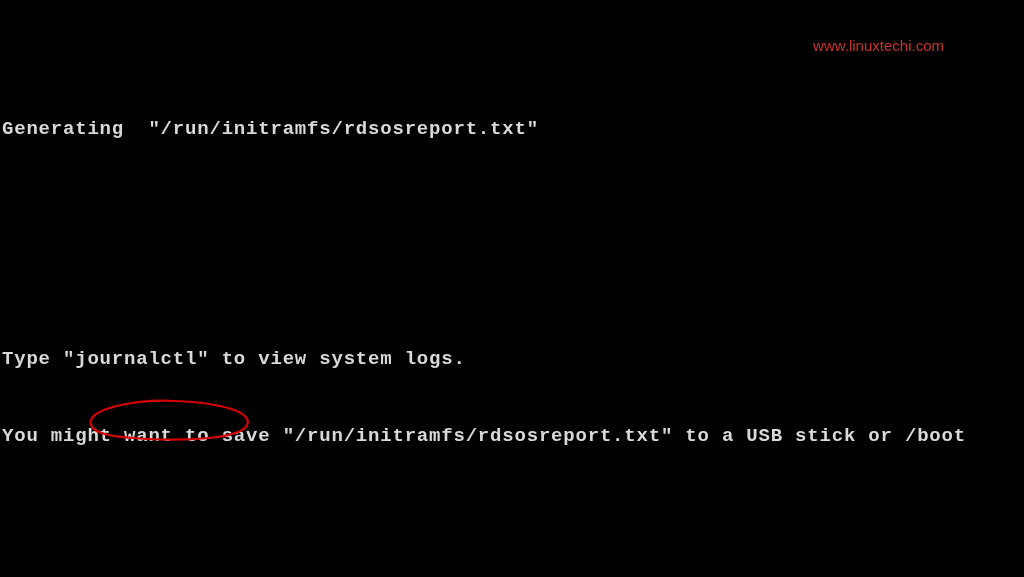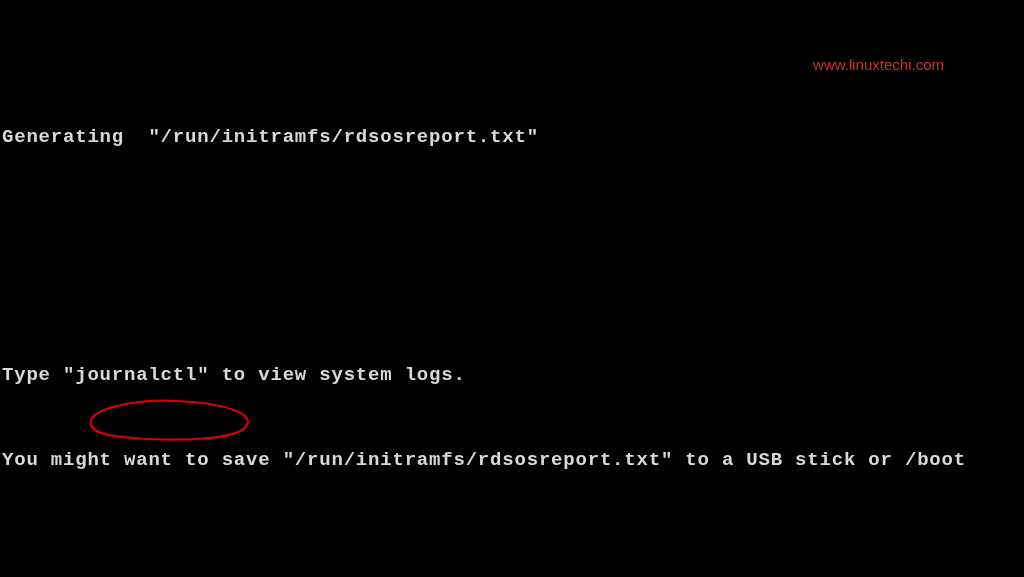--- a/index.html
+++ b/index.html
@@ -15,31 +15,30 @@
       background: #000;
       font-family: "Courier New", Courier, monospace;
       font-size: 19px;
       font-weight: bold;
       line-height: 1.35;
       padding: 14px 8px 0 2px;
       white-space: pre;
       position: relative;
       letter-spacing: 0.8px;
     }
-    .white { color: #d9d9d9; margin-top: 8px; }
+    .white { color: #d9d9d9; }
     .watermark {
       position: absolute;
       top: 36px;
       right: 80px;
       color: #c8332a;
       font-family: Arial, Helvetica, sans-serif;
       font-size: 15px;
       font-weight: normal;
       letter-spacing: 0;
-      margin-top: 19px;
     }
     .annot {
       position: absolute;
       pointer-events: none;
     }
     .ellipse-svg {
       width: 180px;
       height: 48px;
     }
     .ellipse-path {

